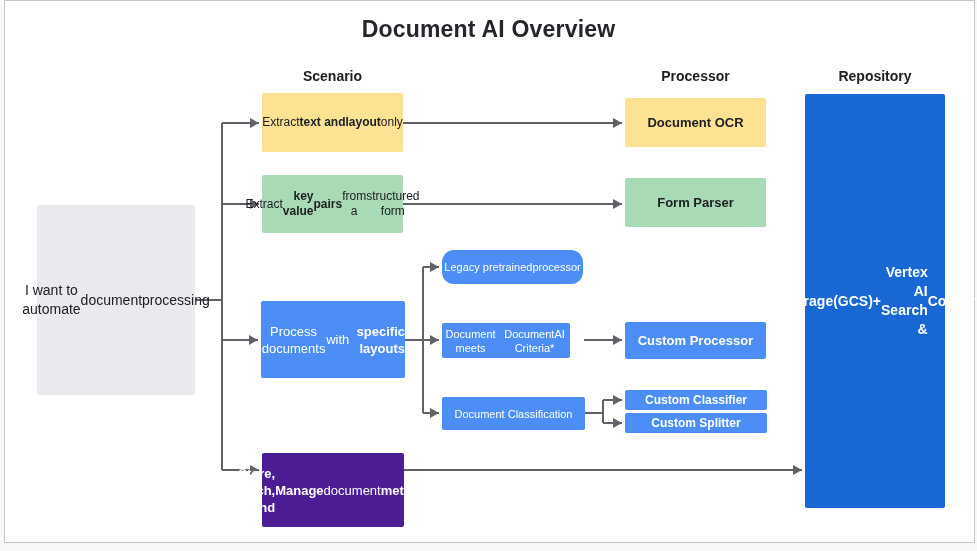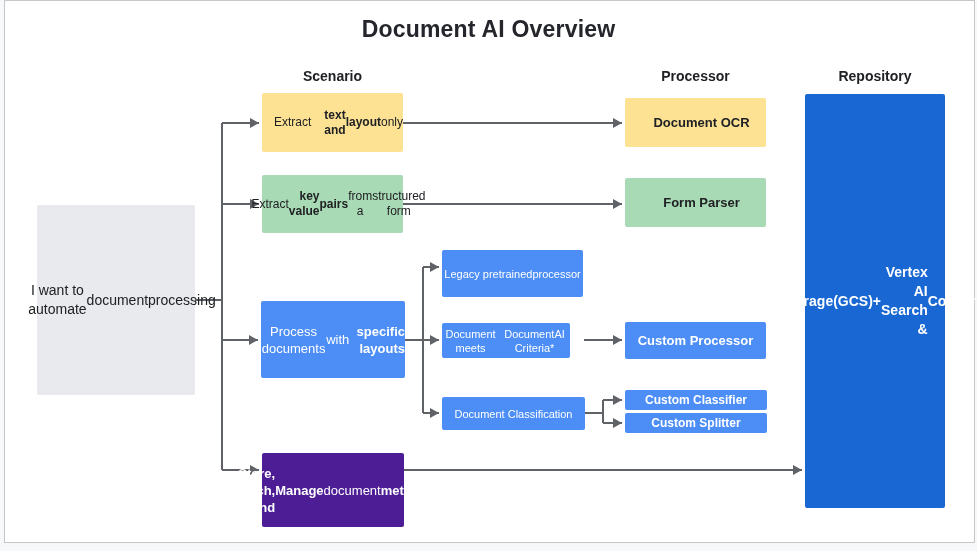--- a/index.html
+++ b/index.html
@@ -21,21 +21,21 @@
   .col-header{
     position:absolute;top:68px;text-align:center;
     font-size:14px;font-weight:700;color:#202124;
   }
   .node{
     position:absolute;box-sizing:border-box;border-radius:2px;
     display:flex;align-items:center;justify-content:center;
     text-align:center;
   }
   .node b{font-weight:700;text-align:right;}
-  .t-dark{color:#202124;padding-left:12px;}
+  .t-dark{color:#202124;}
   .t-white{color:#ffffff;}
   .fs-root{font-size:14px;line-height:19px;}
   .fs-scenario{font-size:12px;line-height:15px;}
   .fs-proc{font-size:13px;line-height:16px;font-weight:700;}
   .fs-mid{font-size:13px;line-height:17px;}
   .fs-small{font-size:11px;line-height:14px;}
   .fs-thin{font-size:12px;line-height:14px;font-weight:700;}
   .fs-repo{font-size:14px;line-height:19px;font-weight:700;}
   svg.connectors{position:absolute;left:0;top:0;pointer-events:none;}
   .connector{stroke:#5f6368;stroke-width:2;fill:none;}
@@ -110,21 +110,21 @@
 
 <div class="node t-dark fs-proc" style="left: 625px; top: 178px; width: 141px; height: 49px; background: rgb(168, 218, 181);">Form Parser</div>
 
 <div class="node t-white fs-mid" style="left: 261px; top: 301px; width: 144px; height: 77px; background: rgb(76, 141, 246);">
     <span>Process documents</span>
     <br>
     <span>with </span>
     <b>specific layouts</b>
   </div>
 
-<div class="node t-white fs-small" style="left: 442px; top: 250px; width: 141px; height: 47px; background: rgb(76, 141, 246);">
+<div class="node t-white fs-small" style="left: 442px; top: 250px; width: 141px; height: 34px; background: rgb(76, 141, 246); border-radius: 12px;">
     <span>Legacy pretrained</span>
     <br>
     <span>processor</span>
   </div>
 
 <div class="node t-white fs-small" style="left: 442px; top: 323px; width: 128px; height: 35px; background: rgb(76, 141, 246);">
     <span>Document meets</span>
     <br>
     <span>DocumentAI Criteria*</span>
   </div>

